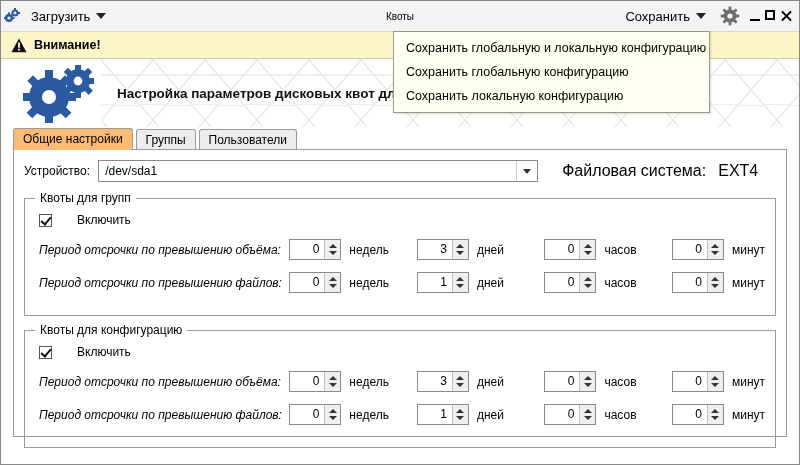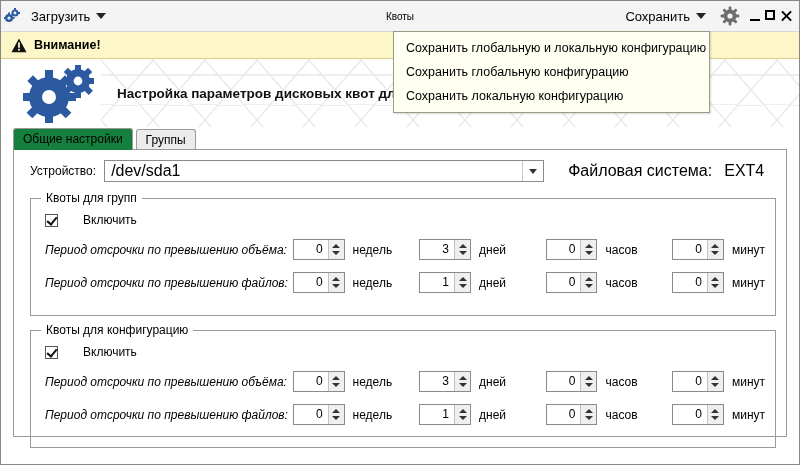--- a/index.html
+++ b/index.html
@@ -190,33 +190,33 @@
     border-bottom: none;
     border-radius: 3px 3px 0 0;
     padding: 3px 9px 3px 9px;
     font-size: 12px;
     background: #ececec;
     position: relative;
     top: 1px;
     cursor: default;
   }
   .tab.active {
-    background: #15803d;
+    background: #fdba74;
     padding-bottom: 4px;
     z-index: 3;
   }
 
   
   .panel {
     margin: 0 12px 10px 12px;
     border: 1px solid #9a9a9a;
     background: #ffffff;
     height: 288px;
     box-sizing: border-box;
-    padding: 10px 10px 0 16px;
+    padding: 10px 10px 0 10px;
     position: relative;
   }
   .row-device {
     display: flex;
     align-items: center;
     gap: 8px;
     margin-bottom: 10px;
   }
   .lbl { font-size: 12px; }
   .combo {
@@ -224,21 +224,21 @@
     height: 22px;
     border: 1px solid #8a8a8a;
     background: #fff;
     display: flex;
     align-items: center;
     position: relative;
     box-sizing: border-box;
   }
   .combo .val {
     padding-left: 6px;
-    font-size: 16px;
+    font-size: 12px;
     flex: 1;
   }
   .combo .arrowbox {
     width: 20px;
     height: 20px;
     border-left: 1px solid #c9c9c9;
     display: flex;
     align-items: center;
     justify-content: center;
     background: #fff;
@@ -460,20 +460,21 @@
           <circle cx="55" cy="18" r="4.4" fill="#ffffff"></circle>
         </svg>
       </span>
       <div class="header-title">Настройка параметров дисковых квот для групп и пользователей системы</div>
     </div>
   </div>
 
   <div class="tabstrip">
     <div class="tab active">Общие настройки</div>
     <div class="tab">Группы</div>
+    <div class="tab">Пользователи</div>
   </div>
 
   <div class="panel">
 
     <div class="row-device">
       <span class="lbl">Устройство:</span>
       <div class="combo">
         <span class="val">/dev/sda1</span>
         <span class="arrowbox">
             <span class="tri"></span>

